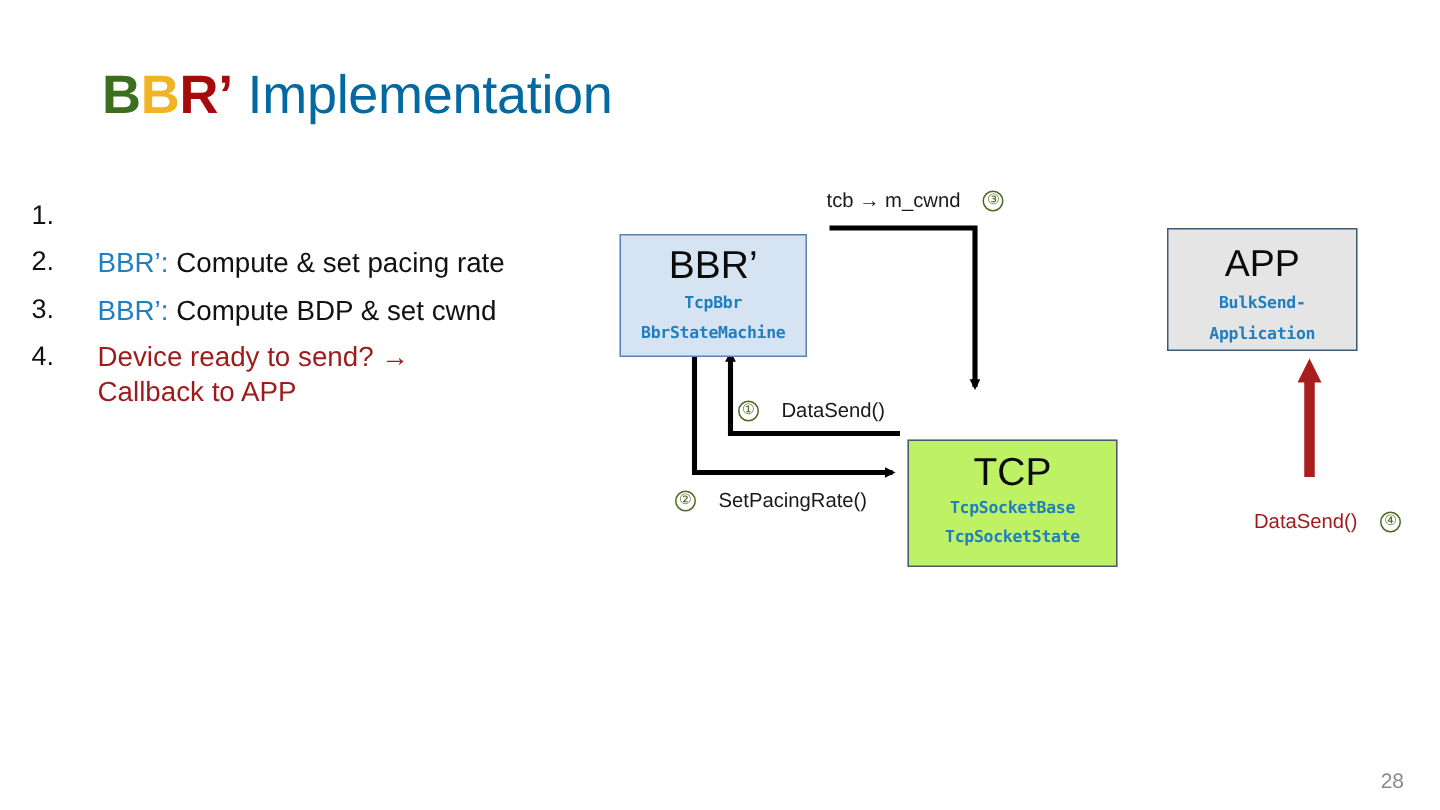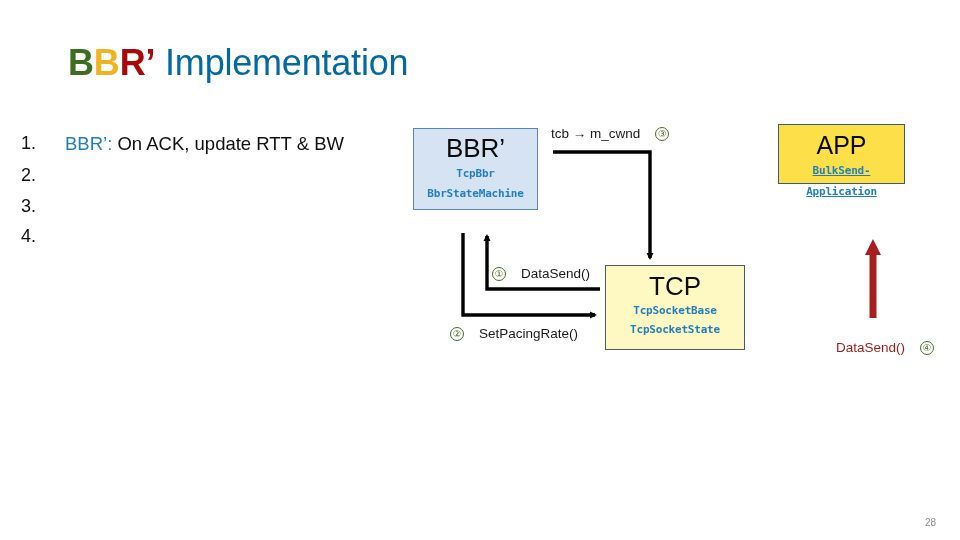--- a/index.html
+++ b/index.html
@@ -71,20 +71,21 @@
 
   
   .nodebox {
     position: absolute;
     box-sizing: border-box;
     display: flex;
     flex-direction: column;
     align-items: center;
     justify-content: flex-start;
     text-align: center;
+    margin-top: 28px;
   }
   .nodebox .big {
     color: #0b0b0b;
     font-size: 25px;
     font-family: "Liberation Sans", sans-serif;
     line-height: 1.05;
   }
   .nodebox .sub {
     color: #1F7FBF;
     font-family: "DejaVu Sans Mono", monospace;
@@ -97,31 +98,32 @@
   #box-bbr {
     left: 413px; top: 128px; width: 125px; height: 82px;
     background: #D6E3F2;
     border: 1.6px solid #5B84B1;
     padding-top: 6px;
   }
   #box-bbr .big { font-size: 26px; }
   #box-bbr .sub { margin-top: 5px; }
 
   #box-app {
-    left: 778px; top: 124px; width: 127px; height: 60px;
-    background: #fde047;
+    left: 778px; top: 124px; width: 127px; height: 82px;
+    background: #e5e5e5;
     border: 1.8px solid #3E5B72;
     padding-top: 7px;
+    justify-content: center;
   }
   #box-app .big { font-size: 25px; }
-  #box-app .sub { margin-top: 6px; text-decoration: underline; }
+  #box-app .sub { margin-top: 6px; }
 
   #box-tcp {
     left: 605px; top: 265px; width: 140px; height: 85px;
-    background: #fef9c3;
+    background: #bef264;
     border: 1.8px solid #4A5A68;
     padding-top: 7px;
   }
   #box-tcp .big { font-size: 26px; }
   #box-tcp .sub { margin-top: 4px; }
 
   
   .dlabel {
     position: absolute;
     white-space: nowrap;
@@ -147,44 +149,47 @@
   #label-pktsacked { left: 492px; top: 266px; }
   #label-setpacing { left: 450px; top: 326px; }
   #label-datasend { left: 836px; top: 340px; color: #9E1B1B; }
   #label-datasend .marker { border-color: #4E6B22; color: #4E6B22; }
 
   
   #page-number {
     position: absolute;
     right: 24px;
     bottom: 12px;
-    font-size: 10px;
+    font-size: 14px;
     color: #8A8A8A;
   }
 </style>
 </head>
 <body>
 
 <div id="slide-title">
   <span class="b1">B</span><span class="b2">B</span><span class="b3">R’</span><span class="rest"> Implementation</span>
 </div>
 
 <div id="bullet-list">
   <div class="bullet-row">
     <span class="bullet-num">1.</span>
-    <span class="bullet-text"><span class="tag">BBR’:</span><span class="body"> On ACK, update RTT &amp; BW</span></span>
   </div>
   <div class="bullet-row">
     <span class="bullet-num">2.</span>
+    <span class="bullet-text"><span class="tag">BBR’:</span><span class="body"> Compute &amp; set pacing rate</span></span>
   </div>
   <div class="bullet-row">
     <span class="bullet-num">3.</span>
+    <span class="bullet-text"><span class="tag">BBR’:</span><span class="body"> Compute BDP &amp; set cwnd</span></span>
   </div>
   <div class="bullet-row redrow">
     <span class="bullet-num">4.</span>
+    <span class="bullet-text">Device ready to send? →
+Callback to APP</span>
   </div>
 </div>
 
 <div id="diagram">
   <svg width="960" height="540" xmlns="http://www.w3.org/2000/svg">
     <defs>
       <marker id="ah-black" markerWidth="10" markerHeight="10" refX="5.2" refY="3.6" orient="auto" markerUnits="userSpaceOnUse">
         <path d="M0,0 L0,7.2 L7.2,3.6 z" fill="#000000"></path>
       </marker>
       <marker id="ah-red" markerWidth="22" markerHeight="22" refX="9" refY="8" orient="auto" markerUnits="userSpaceOnUse">

